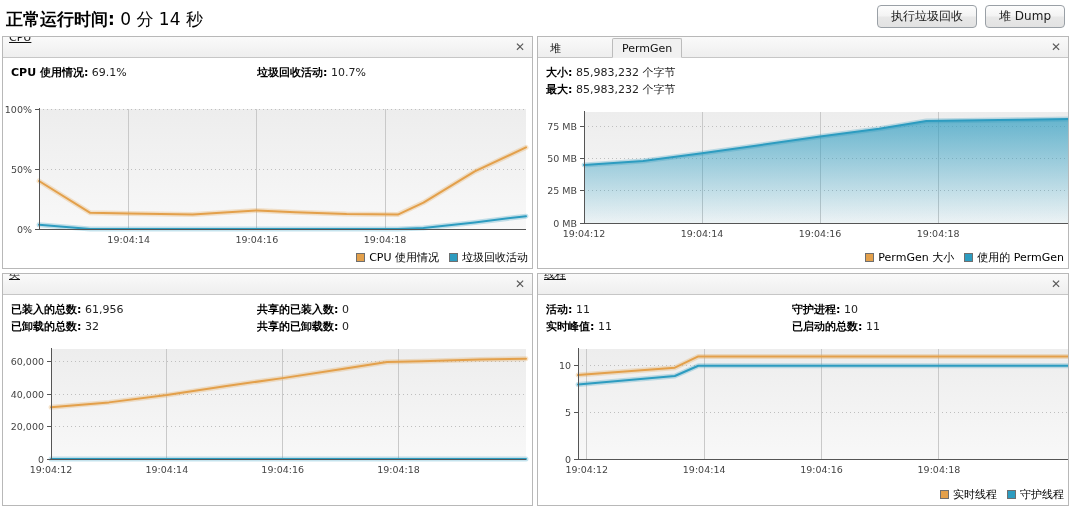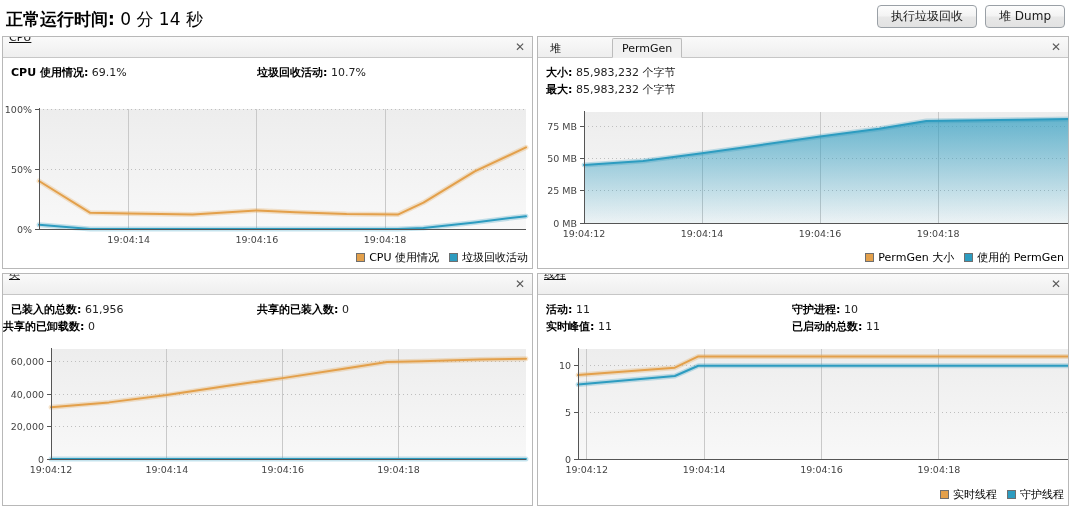--- a/index.html
+++ b/index.html
@@ -288,20 +288,24 @@
           <div class="stat col-a">
             <span class="k">已装入的总数:</span>
             <span class="v">61,956</span>
           </div>
           <div class="stat col-b">
             <span class="k">共享的已装入数:</span>
             <span class="v">0</span>
           </div>
         </div>
         <div class="stat-row">
+          <div class="stat col-a">
+            <span class="k">已卸载的总数:</span>
+            <span class="v">32</span>
+          </div>
           <div class="stat col-b">
             <span class="k">共享的已卸载数:</span>
             <span class="v">0</span>
           </div>
         </div>
       </div>
       <div class="chart-wrap">
         <svg class="chart-svg" id="svg-classes" width="529" height="164">
             <defs>
               <linearGradient id="classes-bg" x1="0" y1="0" x2="0" y2="1">

